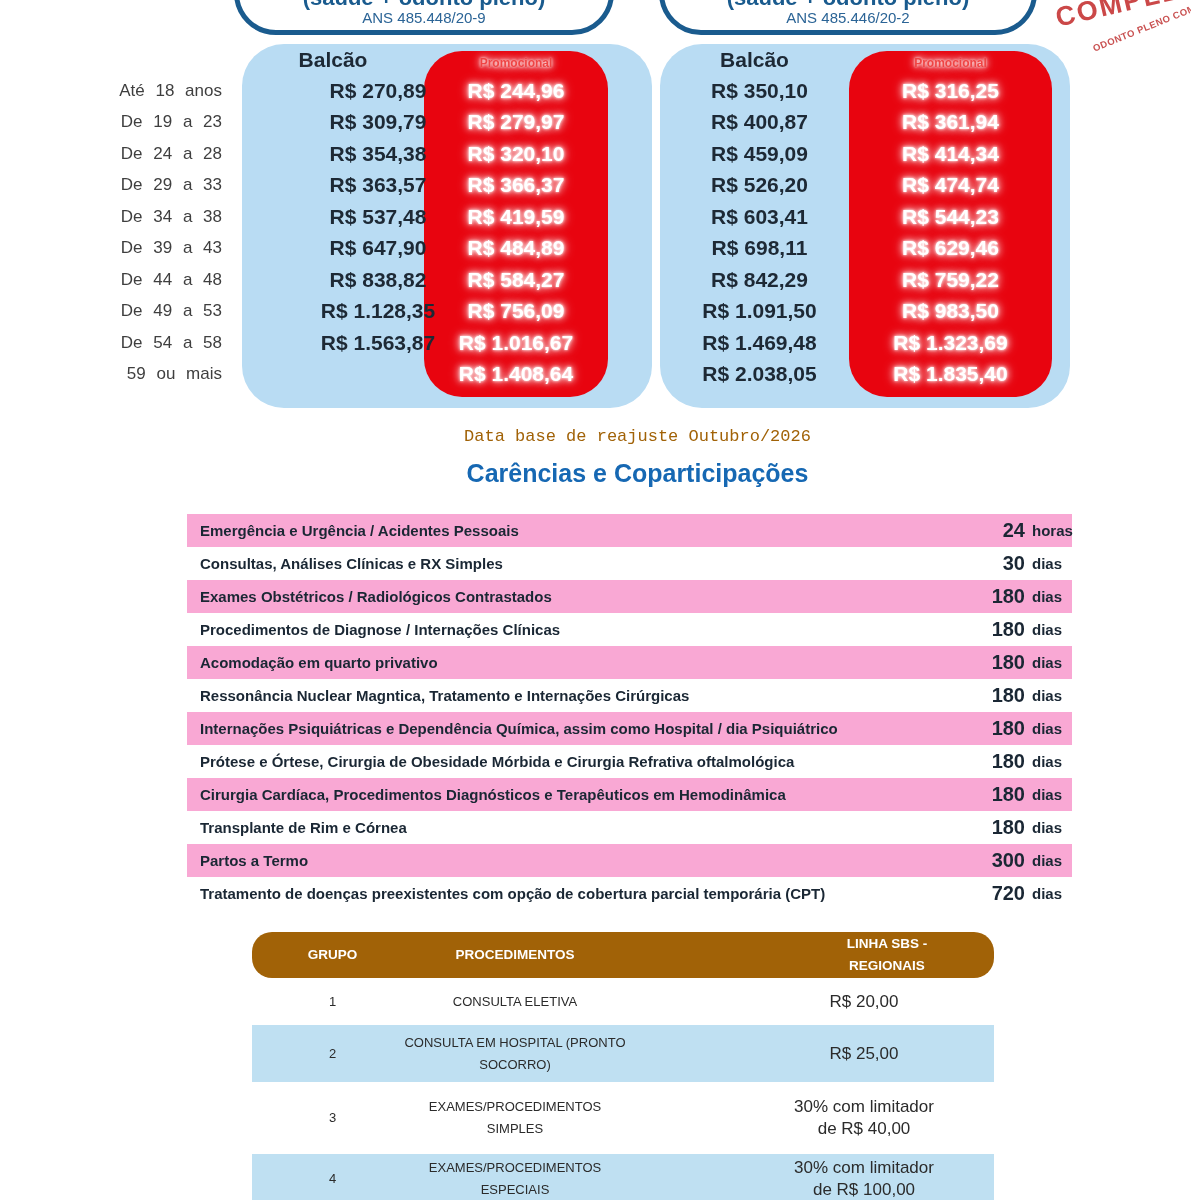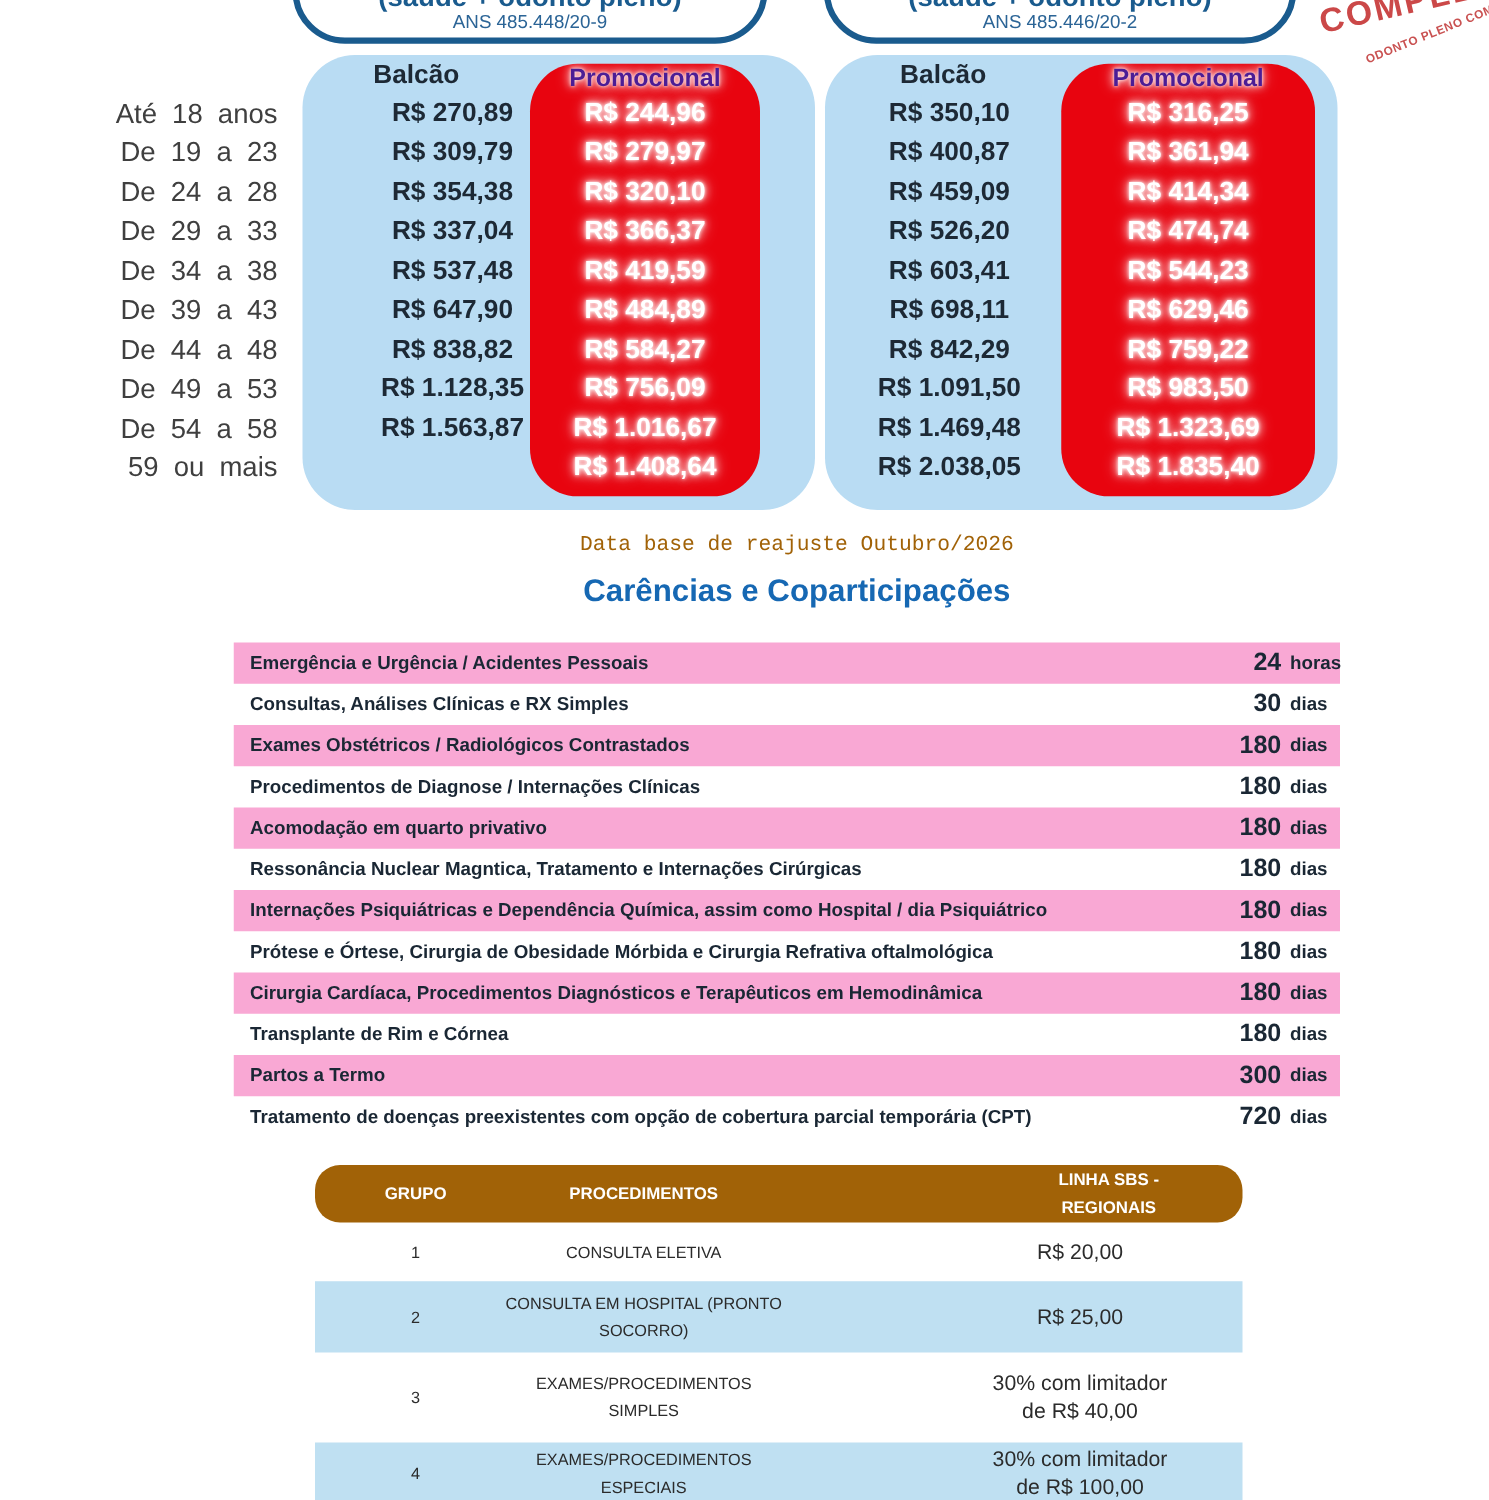--- a/index.html
+++ b/index.html
@@ -18,29 +18,29 @@
   .stamp-big{position:absolute;left:1012px;top:-16px;font-size:27px;font-weight:800;
              color:#cb4848;transform:rotate(-13deg);letter-spacing:2px;white-space:nowrap;}
   .stamp-arc{position:absolute;left:1046px;top:16px;font-size:9.5px;font-weight:700;
              color:#c95151;transform:rotate(-22deg);letter-spacing:.5px;white-space:nowrap;}
 
   
   .panel-blue{position:absolute;top:44px;height:364px;background:#b9dcf3;border-radius:42px;}
   .panel-red{position:absolute;top:51px;height:346px;background:#e8040f;border-radius:38px;}
   .col-head{position:absolute;top:47px;text-align:center;font-size:21px;font-weight:700;
             color:#1d2935;line-height:26px;}
-  .col-head.promo{color:#4c1d95;font-size:20px;top:50px;
+  .col-head.promo{color:#ef4444;font-size:12px;top:50px;
       text-shadow:0 0 3px #fff,0 0 7px rgba(255,255,255,.95),0 0 12px rgba(255,255,255,.8);}
   .vals{position:absolute;top:75px;text-align:center;font-size:21px;font-weight:700;
         color:#1d2935;}
   .vals div{line-height:31.45px;height:31.45px;}
   .vals.promo{color:#fff;
       text-shadow:0 0 3px #fff,0 0 7px rgba(255,255,255,.95),0 0 12px rgba(255,255,255,.8);}
   .ages{position:absolute;left:40px;top:75px;width:140px;text-align:right;
-        font-size:22px;color:#3f3f3f;word-spacing:6px;}
+        font-size:17px;color:#3f3f3f;word-spacing:6px;}
   .ages div{line-height:31.45px;height:31.45px;}
 
   .reajuste{position:absolute;top:427px;left:0;width:1191px;text-align:center;
             font-size:17px;color:#a16207;font-family:Liberation Mono, monospace;}
   .car-title{position:absolute;top:459px;left:0;width:1191px;text-align:center;
              font-size:25px;font-weight:700;color:#1668b3;}
 
   
   .car-table{position:absolute;left:145px;top:514px;width:885px;}
   .car-row{position:relative;height:33px;display:flex;align-items:center;}
@@ -93,25 +93,25 @@
     <div>De 44 a 48</div>
     <div>De 49 a 53</div>
     <div>De 54 a 58</div>
     <div>59 ou mais</div>
   </div>
 
   <div class="panel-blue" style="left:200px;width:410px;"></div>
   <div class="panel-red" style="left:382px;width:184px;"></div>
   <div class="col-head" style="left:200px;width:182px;">Balcão</div>
   <div class="col-head promo" style="left:382px;width:184px;">Promocional</div>
-  <div class="vals" style="left:188px;width:190px;padding-left:37px;">
+  <div class="vals" style="left:204px;width:190px;padding-left:37px;">
     <div>R$ 270,89</div>
     <div>R$ 309,79</div>
     <div>R$ 354,38</div>
-    <div>R$ 337,04</div>
+    <div>R$ 363,57</div>
     <div>R$ 537,48</div>
     <div>R$ 647,90</div>
     <div>R$ 838,82</div>
     <div>R$ 1.128,35</div>
     <div>R$ 1.563,87</div>
   </div>
   <div class="vals promo" style="left:382px;width:184px;">
     <div>R$ 244,96</div>
     <div>R$ 279,97</div>
     <div>R$ 320,10</div>

